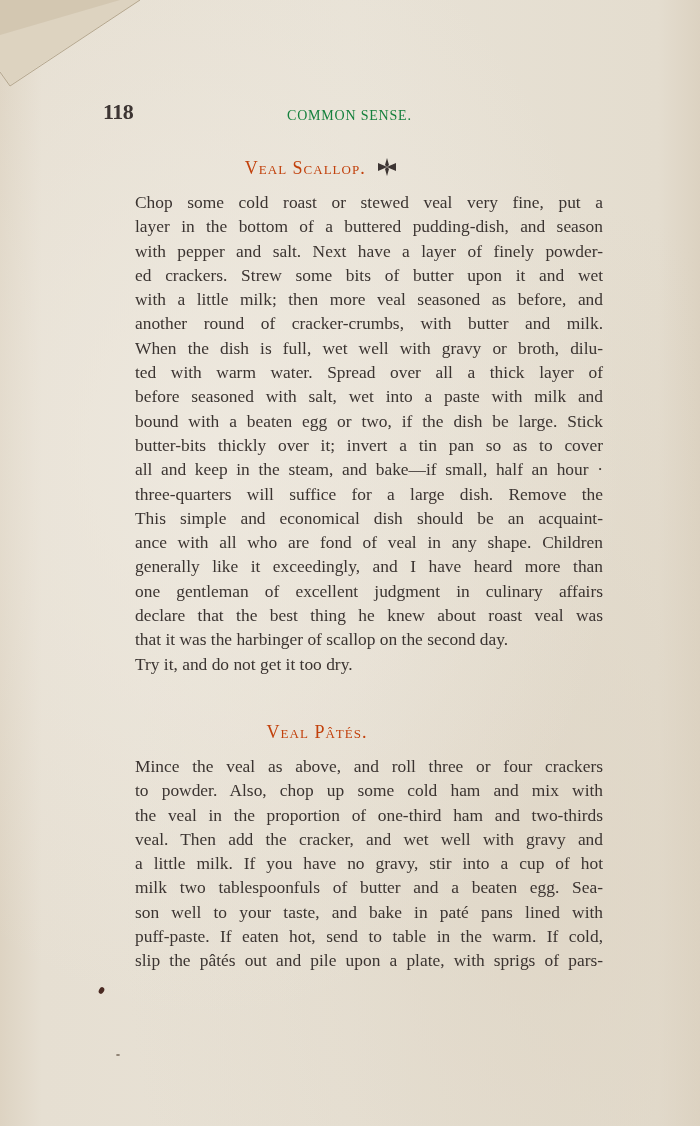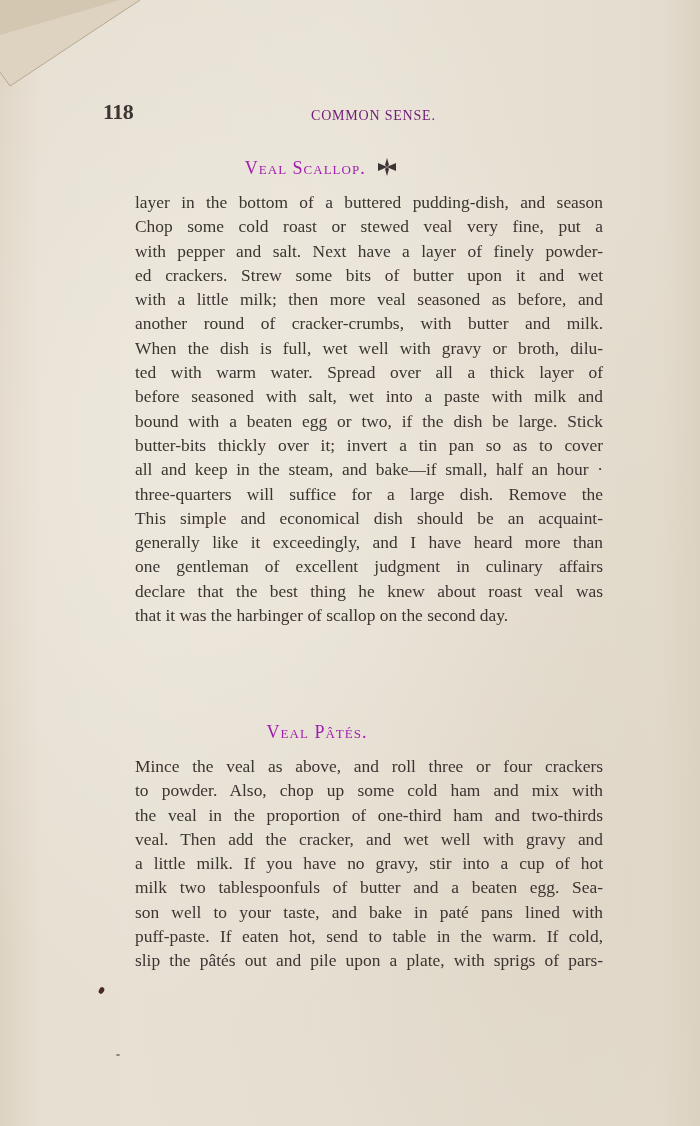--- a/index.html
+++ b/index.html
@@ -18,26 +18,26 @@
       pointer-events: none;
     }
     .page-number {
       position: absolute; left: 103px; top: 99px;
       font-family: "Liberation Serif", serif; font-weight: bold;
       font-size: 22px; color: #3d3533; letter-spacing: -0.5px;
     }
     .running-head {
       position: absolute; left: 287px; top: 108px;
       font-family: "Liberation Serif", serif; font-size: 14px;
-      letter-spacing: 0.8px; color: #701a75; margin-left: 24px;
+      letter-spacing: 0.8px; color: #15803d;
     }
     .section-title {
       position: absolute; left: 0; width: 590px; text-align: center;
       font-family: "Liberation Serif", serif; font-size: 18px;
-      font-variant: small-caps; letter-spacing: 1px; color: #a21caf;
+      font-variant: small-caps; letter-spacing: 1px; color: #c2410c;
     }
     .title-1 { top: 158px; padding-left: 52px; box-sizing: border-box; }
     .title-2 { top: 722px; padding-left: 20px; box-sizing: border-box; margin-left: 12px; }
     .cross-icon { display: inline-block; vertical-align: -2px; margin-left: 6px; }
     .body-text {
       position: absolute; left: 104px; width: 499px;
       font-family: "Liberation Serif", serif; font-size: 17.4px;
       line-height: 24.3px; text-align: justify; color: #3b3431;
     }
     .body-text p { margin: 0; text-indent: 31px; }
@@ -65,40 +65,44 @@
   <svg class="cross-icon" width="20" height="18" viewBox="0 0 20 18">
     <polygon points="10,0 12,7 10,9 8,7" fill="#3d3533"></polygon>
     <polygon points="10,18 12,11 10,9 8,11" fill="#3d3533"></polygon>
     <polygon points="1,5 8,8 10,9 8,10 1,13" fill="#3d3533"></polygon>
     <polygon points="19,5 12,8 10,9 12,10 19,13" fill="#3d3533"></polygon>
   </svg>
 </div>
 
 <div class="body-text block-1">
   <p>
+    <span class="line">Chop some cold roast or stewed veal very fine, put a</span>
     <span class="line">layer in the bottom of a buttered pudding-dish, and season</span>
-    <span class="line">Chop some cold roast or stewed veal very fine, put a</span>
     <span class="line">with pepper and salt. Next have a layer of finely powder-</span>
     <span class="line">ed crackers. Strew some bits of butter upon it and wet</span>
     <span class="line">with a little milk; then more veal seasoned as before, and</span>
     <span class="line">another round of cracker-crumbs, with butter and milk.</span>
     <span class="line">When the dish is full, wet well with gravy or broth, dilu-</span>
     <span class="line">ted with warm water. Spread over all a thick layer of</span>
     <span class="line">before seasoned with salt, wet into a paste with milk and</span>
     <span class="line">bound with a beaten egg or two, if the dish be large. Stick</span>
     <span class="line">butter-bits thickly over it; invert a tin pan so as to cover</span>
     <span class="line">all and keep in the steam, and bake—if small, half an hour ·</span>
     <span class="line">three-quarters will suffice for a large dish. Remove the</span>
   </p>
   <p>
     <span class="line">This simple and economical dish should be an acquaint-</span>
+    <span class="line">ance with all who are fond of veal in any shape. Children</span>
     <span class="line">generally like it exceedingly, and I have heard more than</span>
     <span class="line">one gentleman of excellent judgment in culinary affairs</span>
     <span class="line">declare that the best thing he knew about roast veal was</span>
     <span class="line last">that it was the harbinger of scallop on the second day.</span>
+  </p>
+  <p>
+    <span class="line last">Try it, and do not get it too dry.</span>
   </p>
 </div>
 
 <div class="section-title title-2">
   <span>Veal Pâtés.</span>
 </div>
 
 <div class="body-text block-2">
   <p>
     <span class="line">Mince the veal as above, and roll three or four crackers</span>

